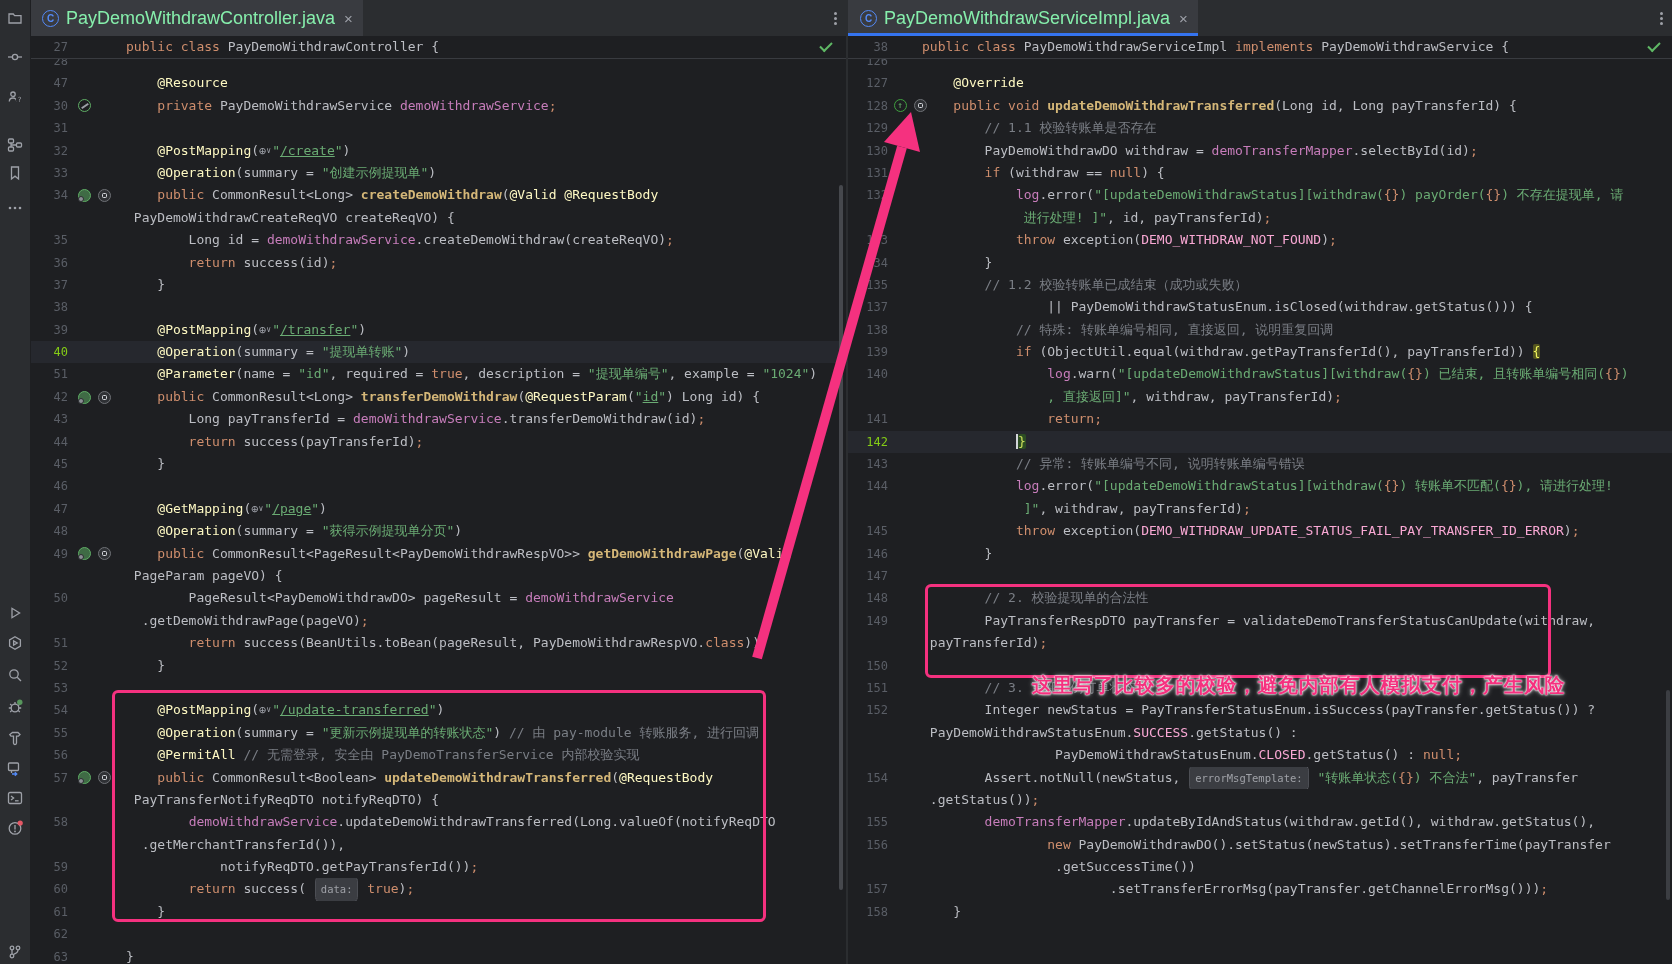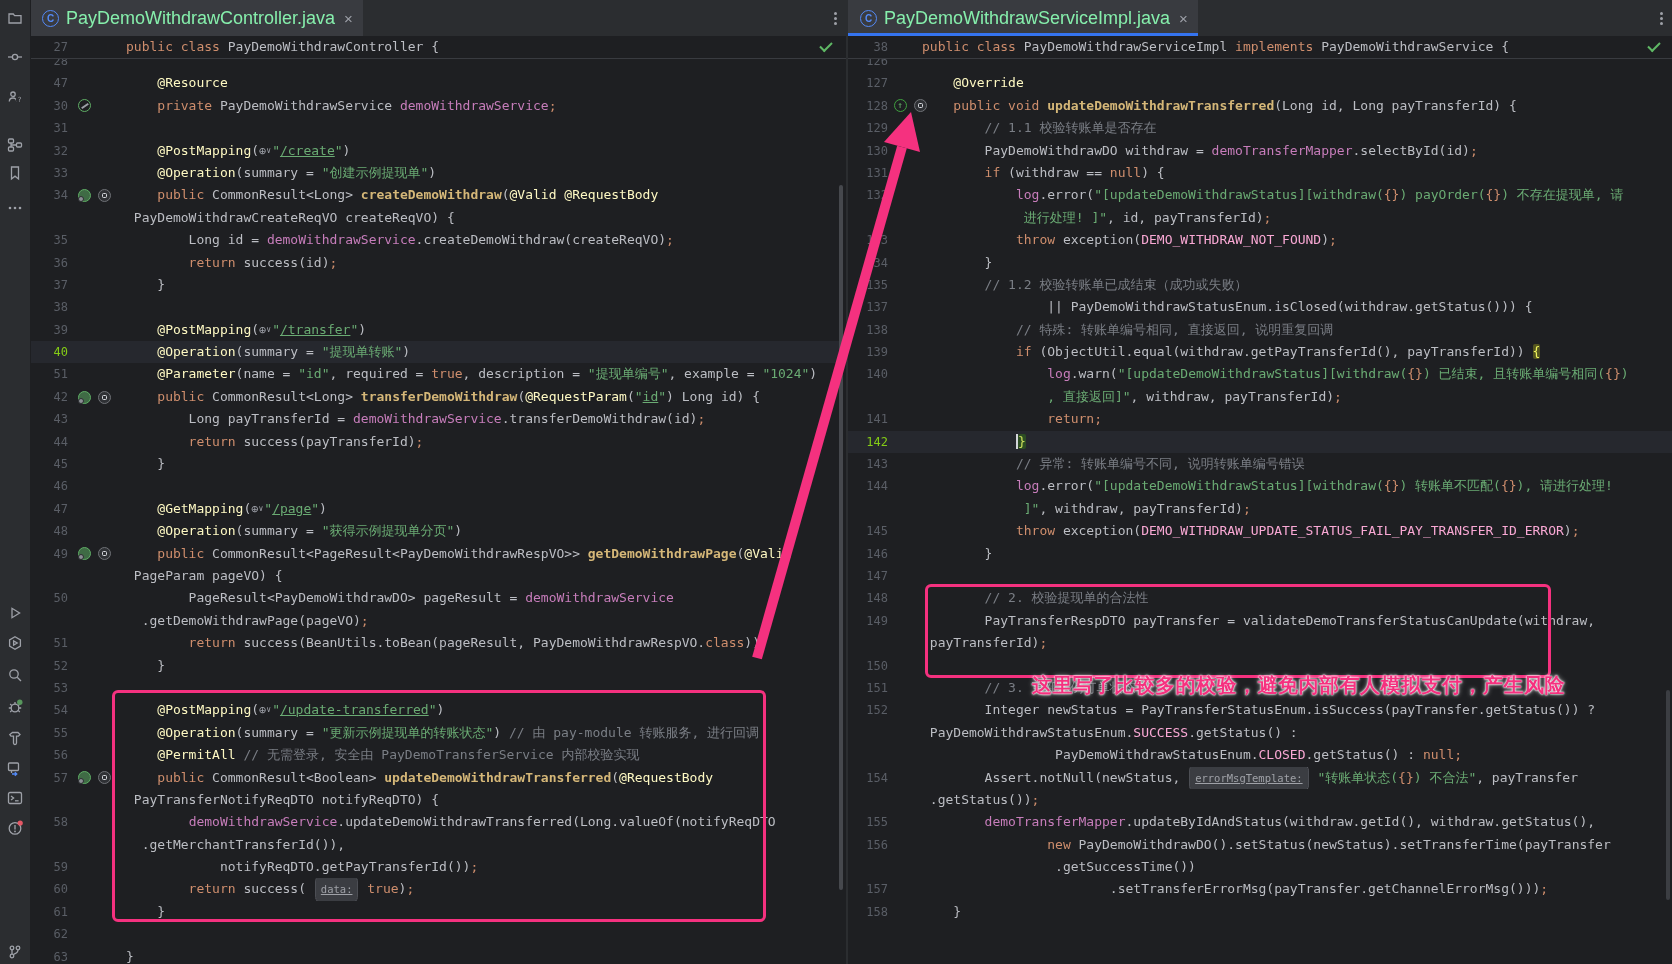--- a/index.html
+++ b/index.html
@@ -51,21 +51,21 @@
   .tk-c{color:#7a7e85}
   .tk-f{color:#c77dbb}
   .tk-fi{color:#f9a8d4;}
   .tk-m{color:#d5b778;font-weight:700}
   .tk-i{color:#bcbec4;}
   .tk-sc{color:#cf8e6d}
   .tk-ph{color:#cf8e6d}
   .tk-br{background:#54551f;color:#eff35c;border-radius:2px}
   .tk-br2{background:#2c4d23;color:#cde05c;border-radius:2px}
   .hint{background:#3b3d42;color:#9fa1a7;border-radius:8px;padding:8px 5px;margin:0 1px;
-        font-size:10.5px;border:1px dotted #5f6167;text-decoration:underline;}
+        font-size:10.5px;border:1px dotted #5f6167;}
   .inlay-globe{color:#9da0a8;font-size:12px;}
   .inlay-chev{color:#9da0a8;font-size:8px;vertical-align:2px;margin-right:1px;}
   .caret{display:inline-block;width:2px;height:15px;background:#d3d5da;vertical-align:-3px;}
 
   
   .gi{flex:none;width:13px;height:13px;border-radius:50%;position:relative;box-sizing:border-box;cursor:pointer;}
   .gi-bean{border:1.6px solid #5fad65;}
   .gi-bean::after{content:"";position:absolute;left:2px;top:5px;width:8px;height:2px;background:#9da0a8;
                   transform:rotate(-35deg);}
   .gi-leaf{background:#3f6b45;border:1.4px solid #5fad65;}

